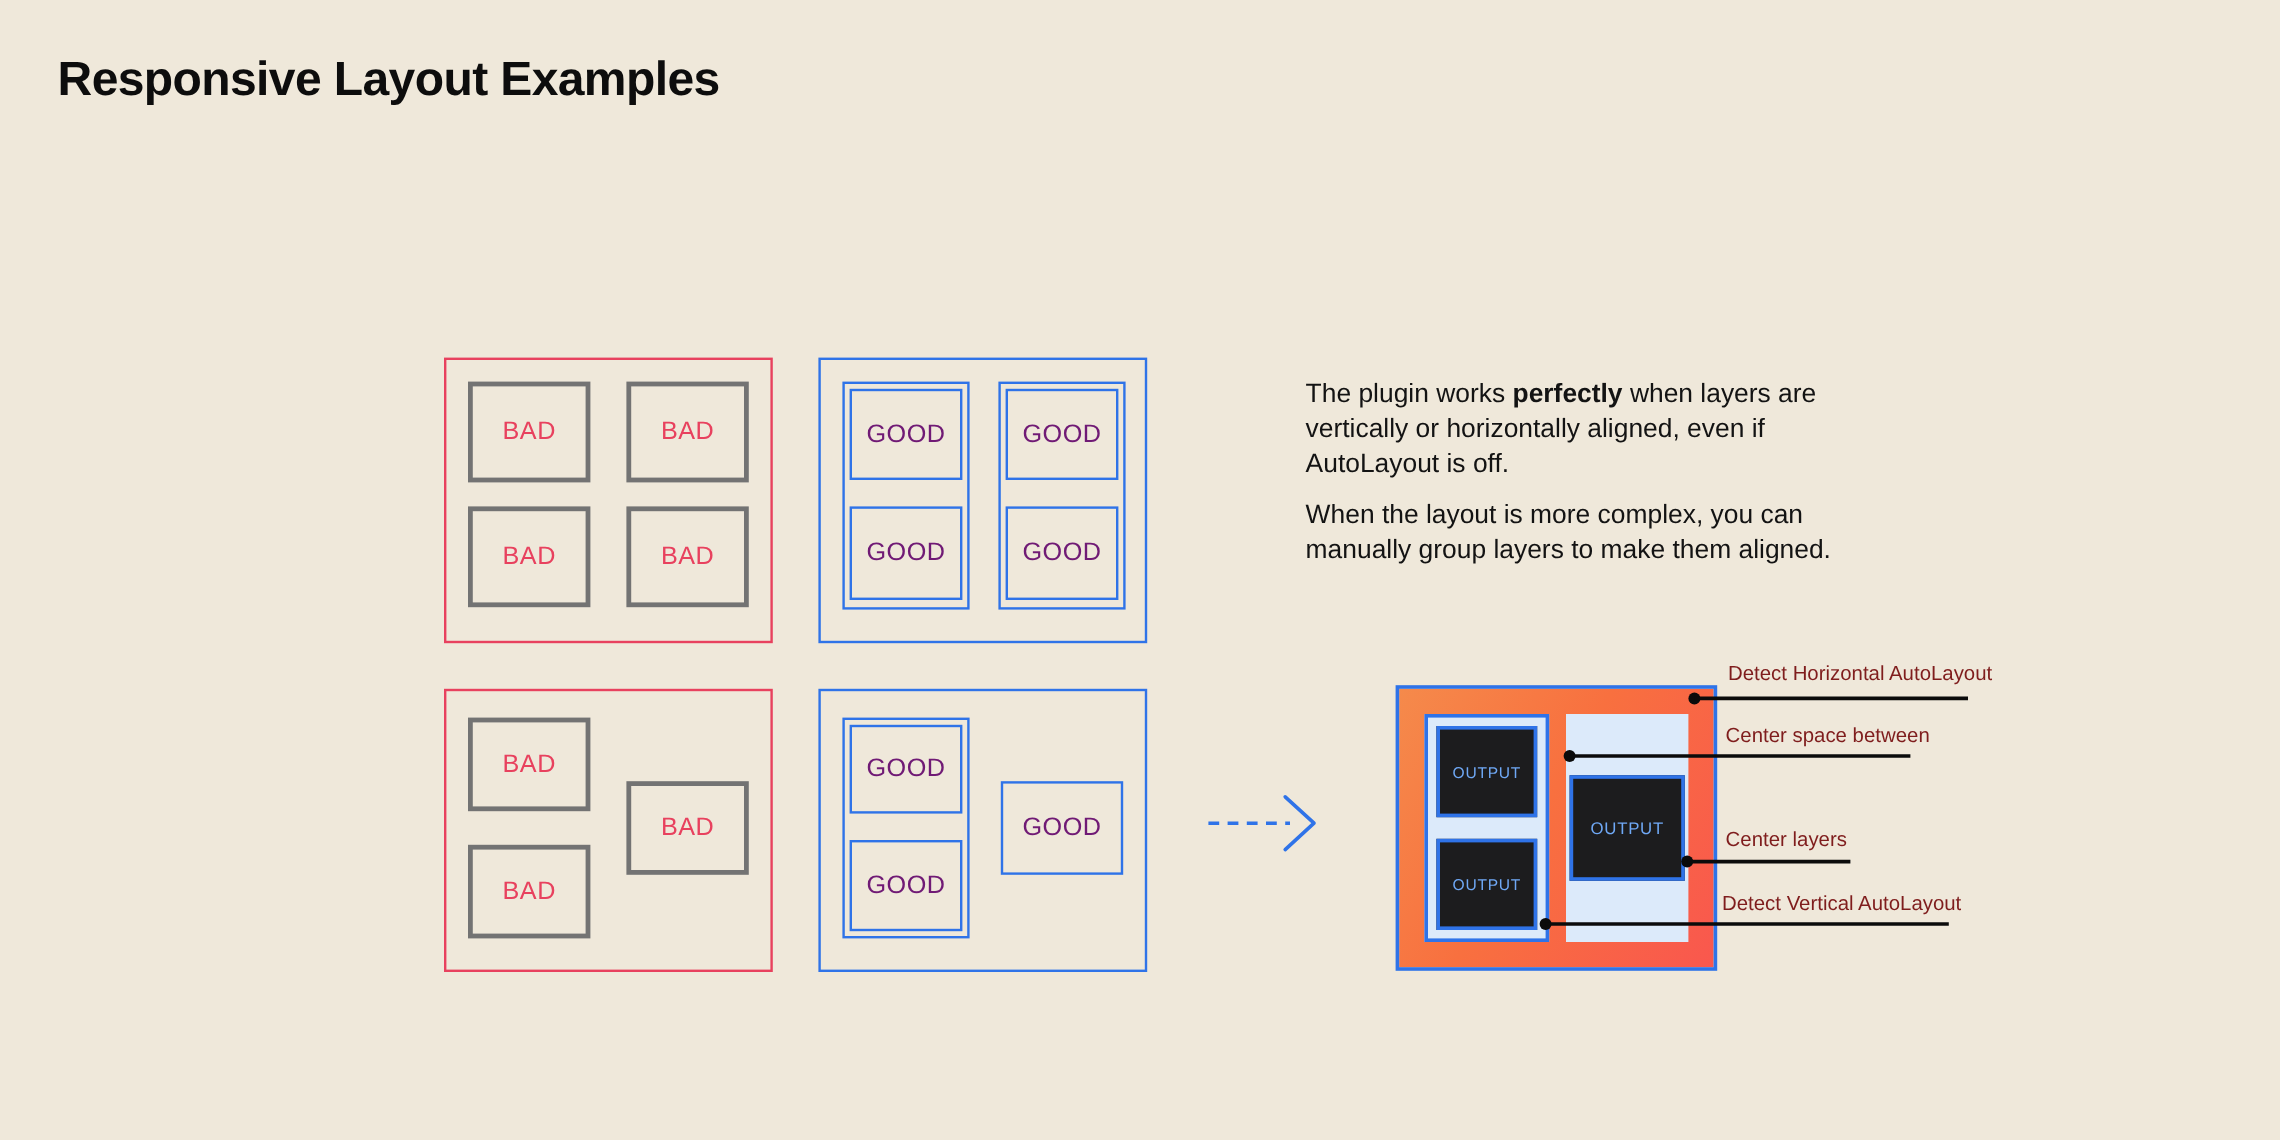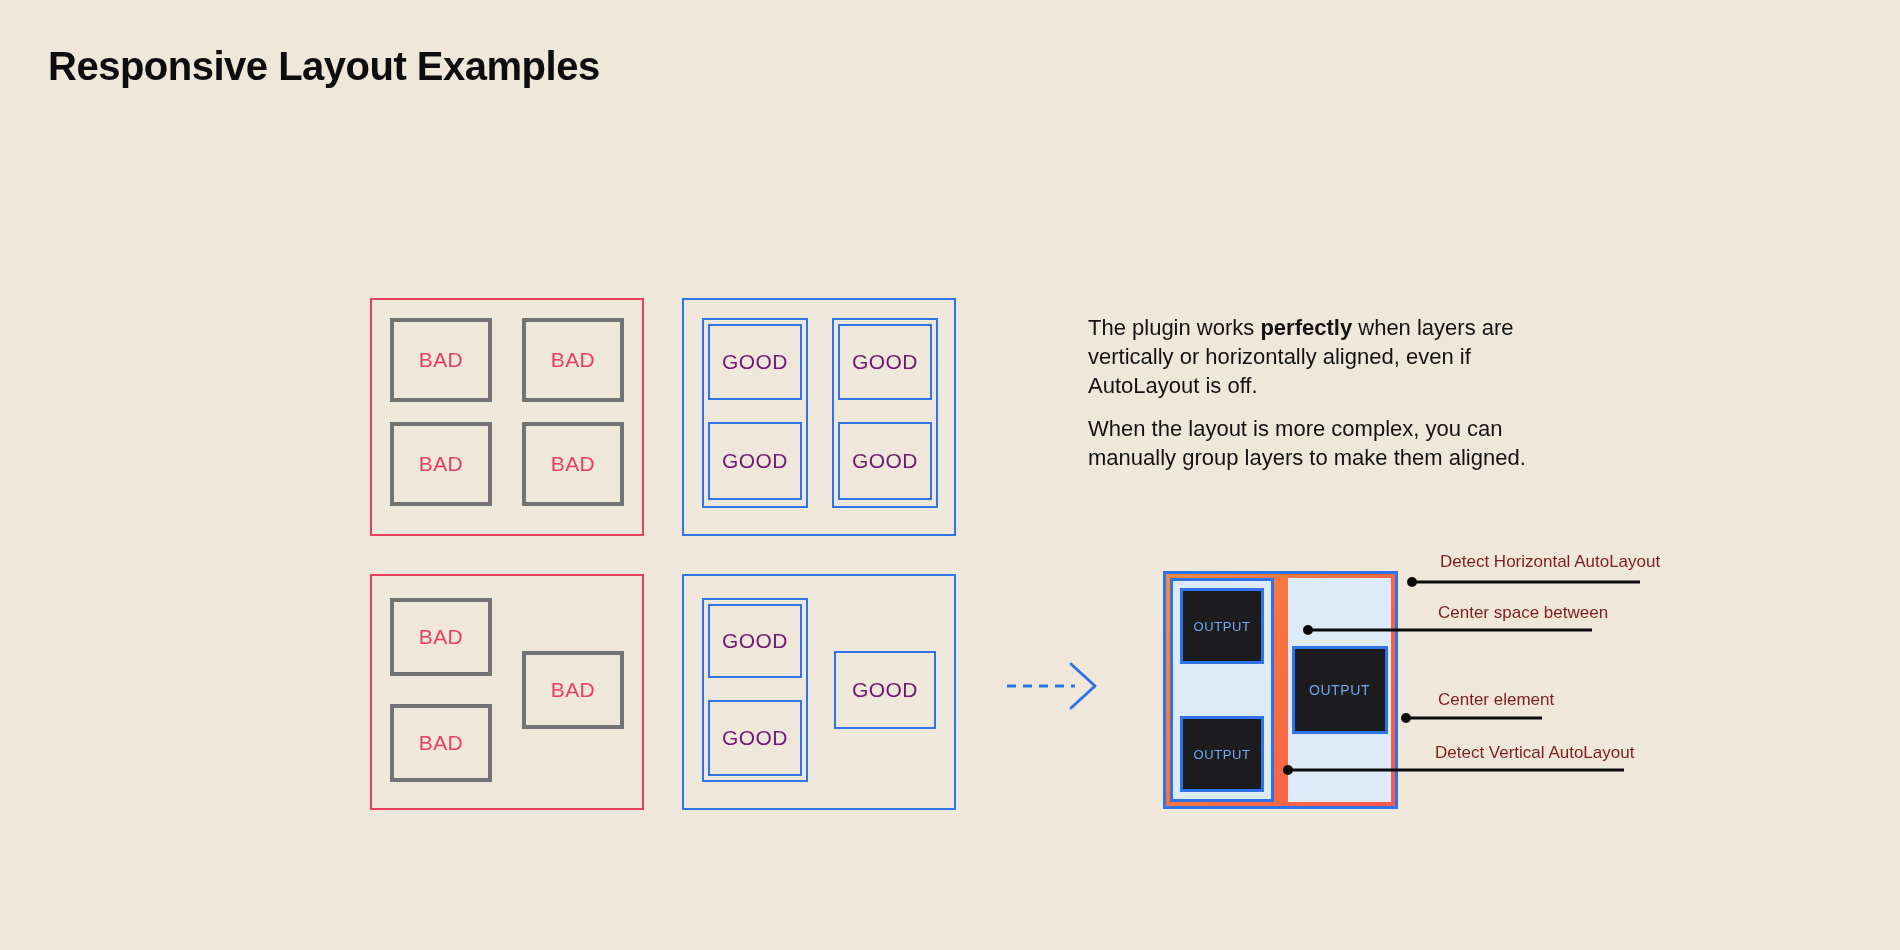--- a/index.html
+++ b/index.html
@@ -90,25 +90,25 @@
     color: #131313;
   }
   .description p + p { margin-top: 14px; }
   .description b { font-weight: bold; }
 
   
   .output-mock {
     position: absolute;
     left: 1163px;
     top: 571px;
-    width: 235px;
+    width: 268px;
     height: 238px;
     border: 3px solid #2F73E8;
     background: linear-gradient(120deg, #F58A4B 0%, #F8703F 45%, #F9574E 100%);
-    padding: 4px;
+    padding: 21px;
     display: flex;
     gap: 14px;
   }
 
   .out-col-left {
     position: relative;
     width: 104px;
     background: #DCEAFA;
     border: 3px solid #2F73E8;
     padding: 7px;
@@ -233,15 +233,15 @@
 
     <circle cx="246" cy="168" r="5" fill="#0B0B0B"></circle>
     <line x1="246" y1="168" x2="382" y2="168" stroke="#0B0B0B" stroke-width="3"></line>
 
     <circle cx="128" cy="220" r="5" fill="#0B0B0B"></circle>
     <line x1="128" y1="220" x2="464" y2="220" stroke="#0B0B0B" stroke-width="3"></line>
   </svg>
 
   <div class="callout-label cl-1">Detect Horizontal AutoLayout</div>
   <div class="callout-label cl-2">Center space between</div>
-  <div class="callout-label cl-3">Center element</div>
+  <div class="callout-label cl-3">Center layers</div>
   <div class="callout-label cl-4">Detect Vertical AutoLayout</div>
 </div>
 
 </body></html>

